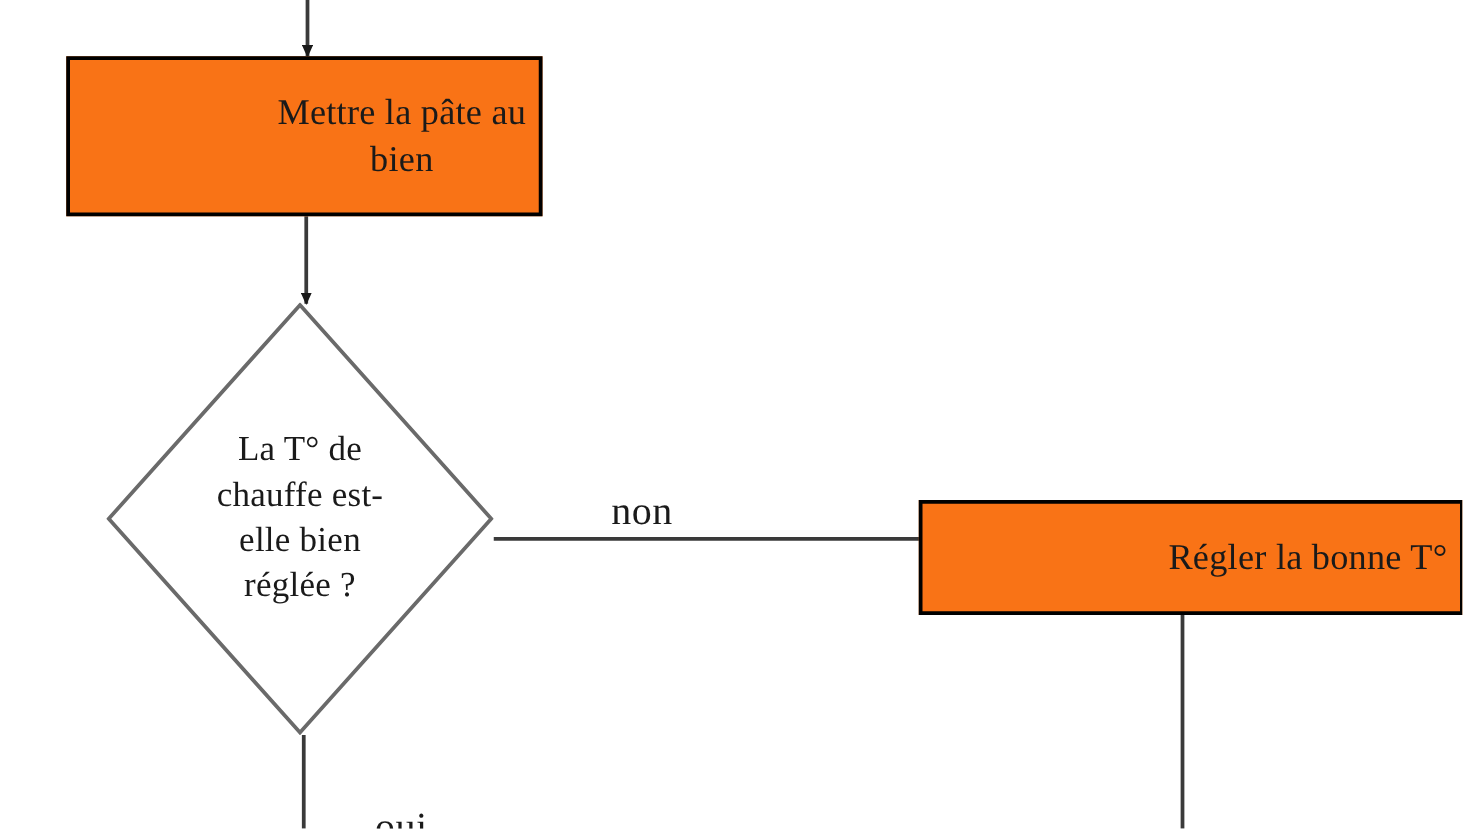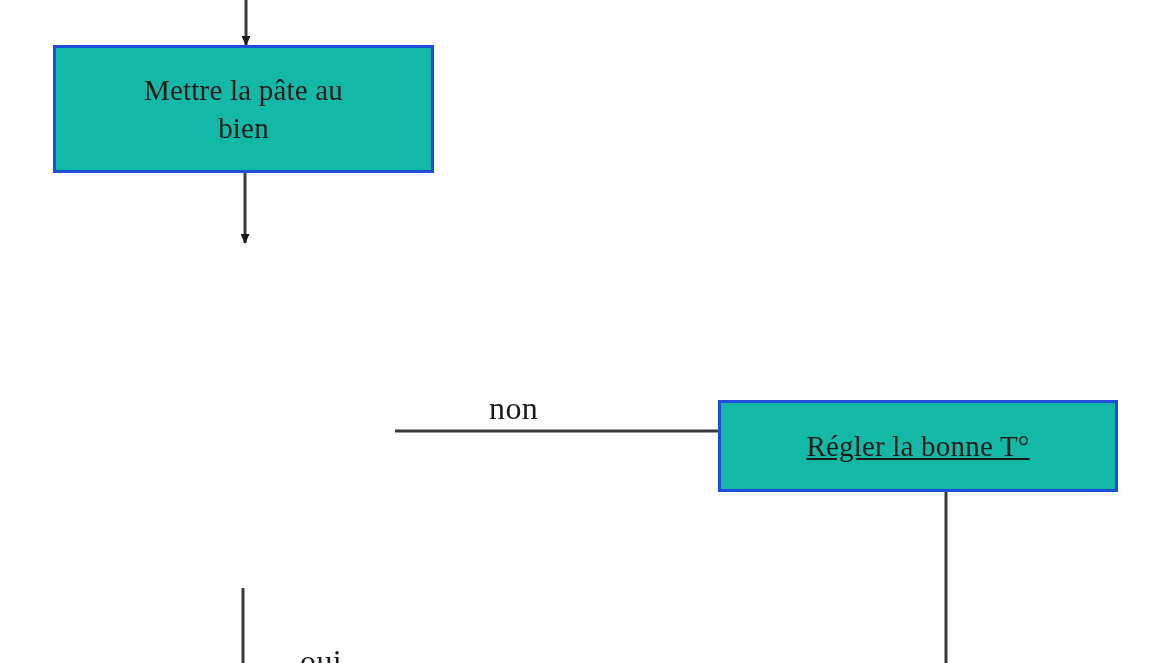--- a/index.html
+++ b/index.html
@@ -26,41 +26,41 @@
   }
   .node {
     position: absolute;
     box-sizing: border-box;
     display: flex;
     align-items: center;
     justify-content: center;
     text-align: center;
   }
   .process-box {
-    border: 3px solid #1d4ed8;
-    background: #14b8a6;
+    border: 3px solid #000000;
+    background: #f97316;
+    justify-content: flex-end;
   }
   .process-box .node-text {
     font-size: 29px;
     line-height: 1.32;
     letter-spacing: 0.2px;
     padding: 0 10px;
   }
   #node-mettre-pate {
     left: 53px;
     top: 45px;
     width: 381px;
     height: 128px;
   }
   #node-regler-temp {
-    left: 718px;
+    left: 735px;
     top: 400px;
-    width: 400px;
+    width: 436px;
     height: 92px;
-    text-decoration: underline;
   }
   .decision {
     left: 85px;
     top: 242px;
     width: 310px;
     height: 346px;
   }
   .decision .diamond-shape {
     position: absolute;
     left: 0;
@@ -115,20 +115,31 @@
     <line x1="946" y1="492" x2="946" y2="663" stroke="#3a3a3a" stroke-width="3"></line>
   </svg>
 
   <div class="node process-box" id="node-mettre-pate">
     <div class="node-text">
       <span>Mettre la pâte au</span><br>
       <span>bien</span>
     </div>
   </div>
 
+  <div class="node decision" id="node-temp-reglee">
+    <svg class="diamond-shape" viewBox="0 0 310 346" preserveAspectRatio="none" xmlns="http://www.w3.org/2000/svg">
+      <polygon points="155,2 308,173 155,344 2,173" fill="#ffffff" stroke="#6a6a6a" stroke-width="3"></polygon>
+    </svg>
+    <div class="node-text">
+      <span>La T° de</span><br>
+      <span>chauffe est-</span><br>
+      <span>elle bien</span><br>
+      <span>réglée ?</span>
+    </div>
+  </div>
 
   <div class="node process-box" id="node-regler-temp">
     <div class="node-text">
       <span>Régler la bonne T°</span>
     </div>
   </div>
 
   <div class="edge-label" id="label-non">non</div>
   <div class="edge-label" id="label-oui">oui</div>
 

